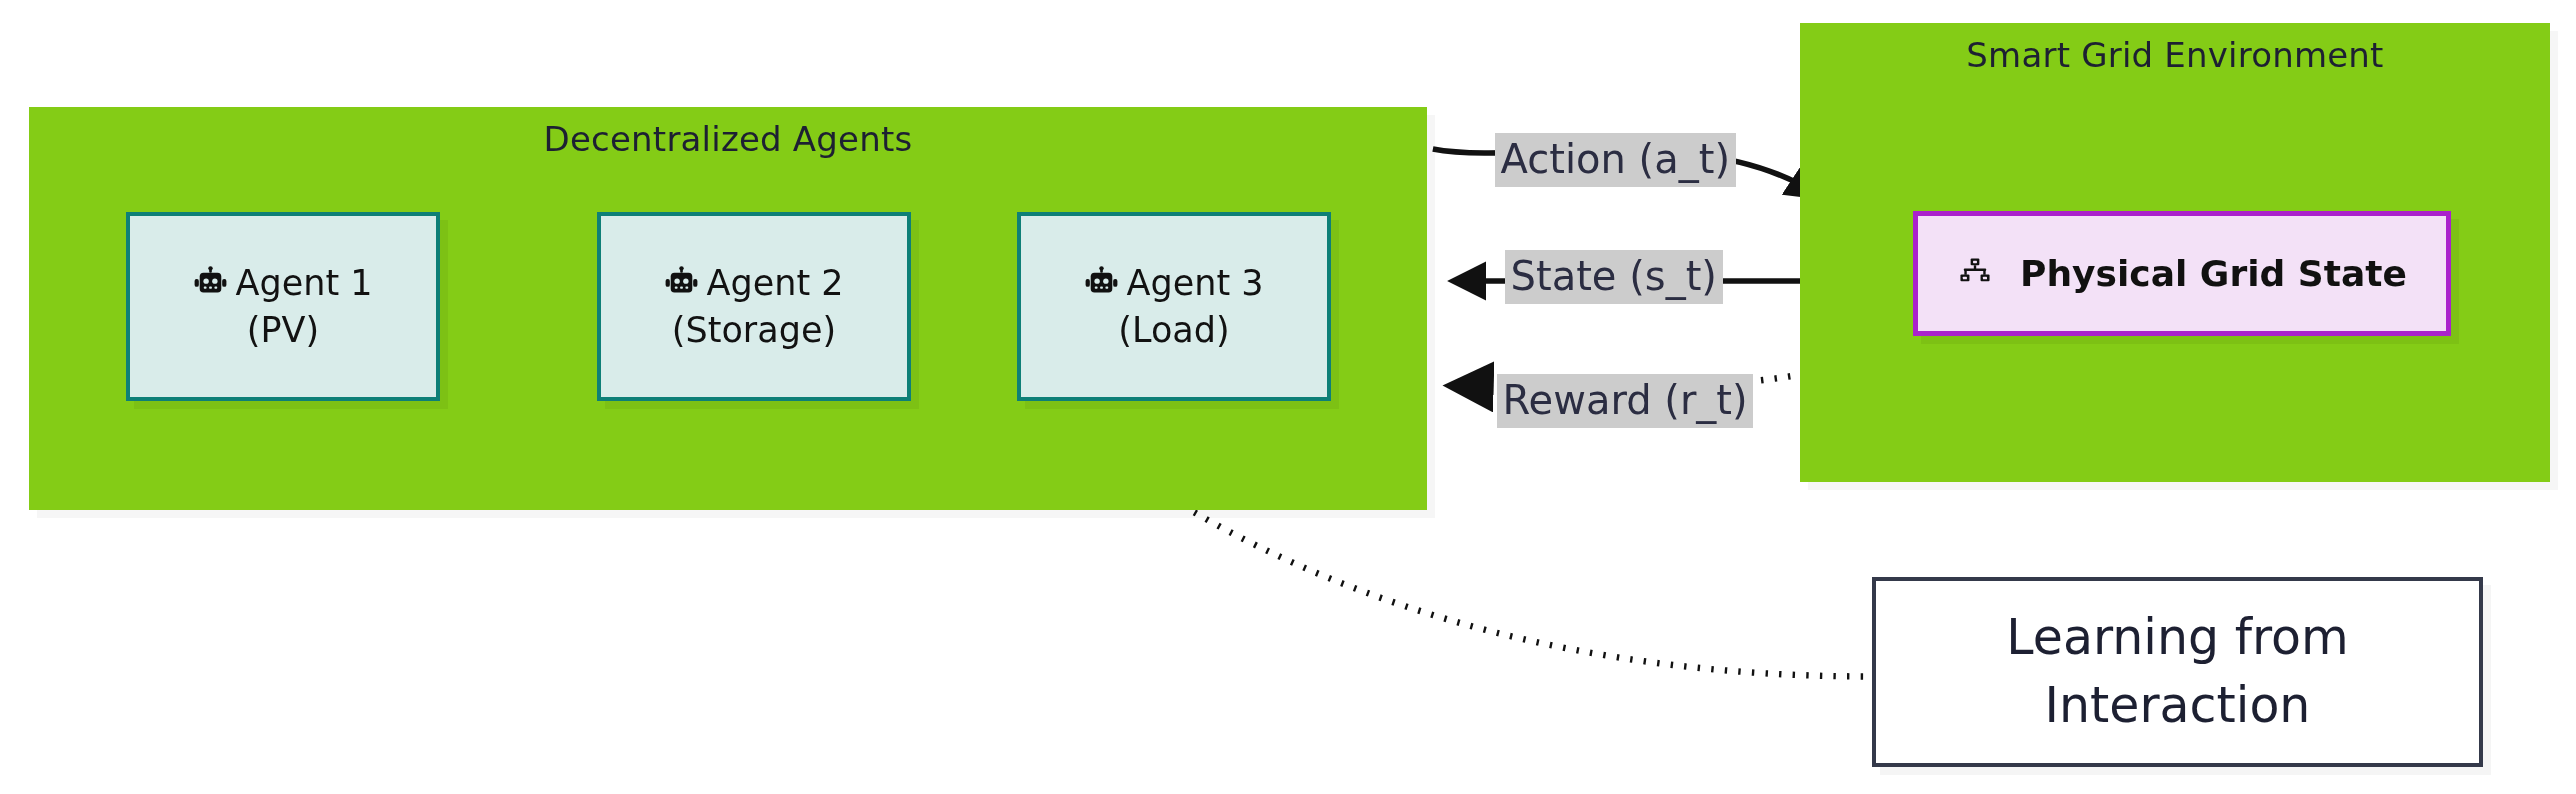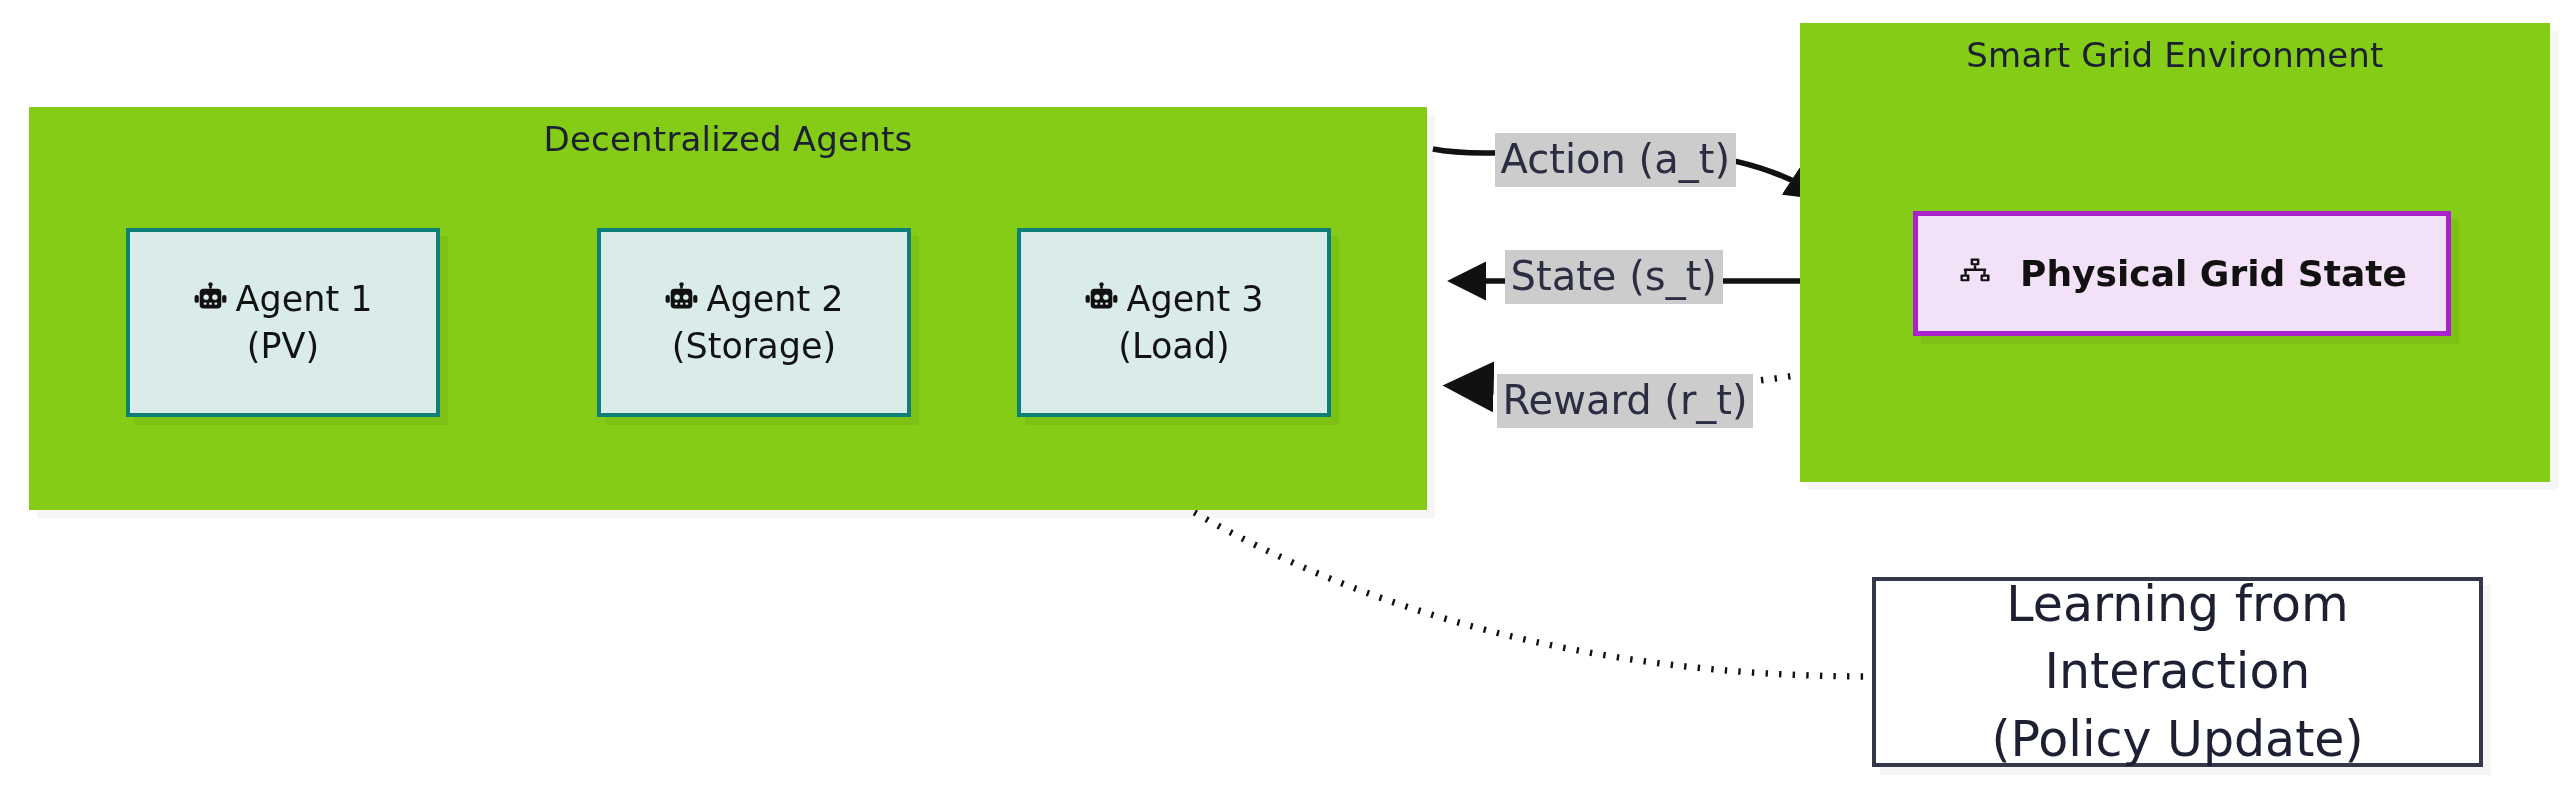--- a/index.html
+++ b/index.html
@@ -62,21 +62,21 @@
     top: 23px;
     width: 750px;
     height: 459px;
   }
 
   
   .agent-box {
     border: 4.8px solid #0e7f77;
     background: #d9ecea;
     box-shadow: 8px 8px 0 0 rgba(0,0,0,0.05);
-    top: 228px;
+    top: 212px;
     height: 189px;
     width: 314px;
     font-size: 35px;
     line-height: 1.32;
     color: #121212;
   }
   #agent-1 { left: 126px; }
   #agent-2 { left: 572px; margin-left: 25px; }
   #agent-3 { left: 1017px; }
 
@@ -270,21 +270,20 @@
           <rect x="15.7" y="12.3" width="6.0" height="4.6" rx="0.7"></rect>
           <rect x="17.3" y="13.8" width="2.7" height="1.7" rx="0.4" fill="#f3e1f7"></rect>
         </svg>
       </span>
       <span>Physical Grid State</span>
     </div>
   </div>
 
   <div id="learning-node" class="node">
     <div>Learning from Interaction</div>
-    <div>(Policy Update)</div>
   </div>
 
   <div id="label-action" class="edge-label">Action (a_t)</div>
   <div id="label-state" class="edge-label">State (s_t)</div>
   <div id="label-reward" class="edge-label">Reward (r_t)</div>
 
 </div>
 
 
 </body></html>

